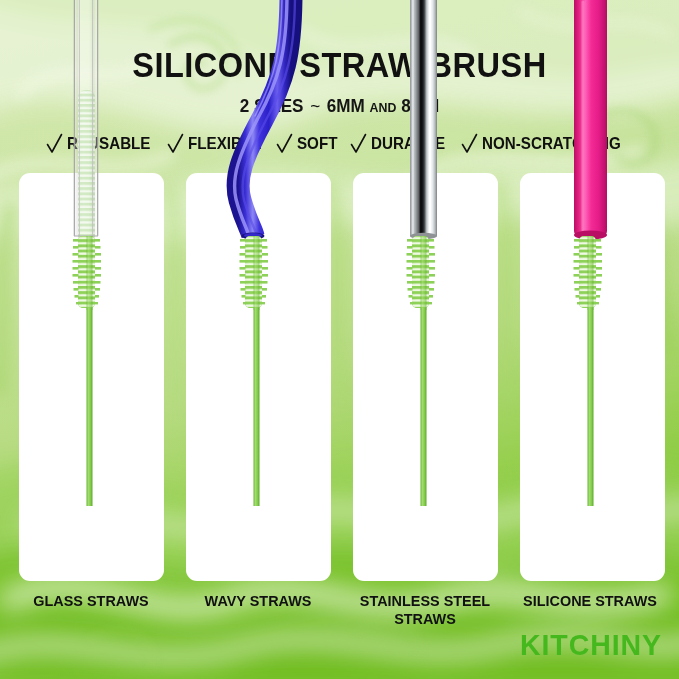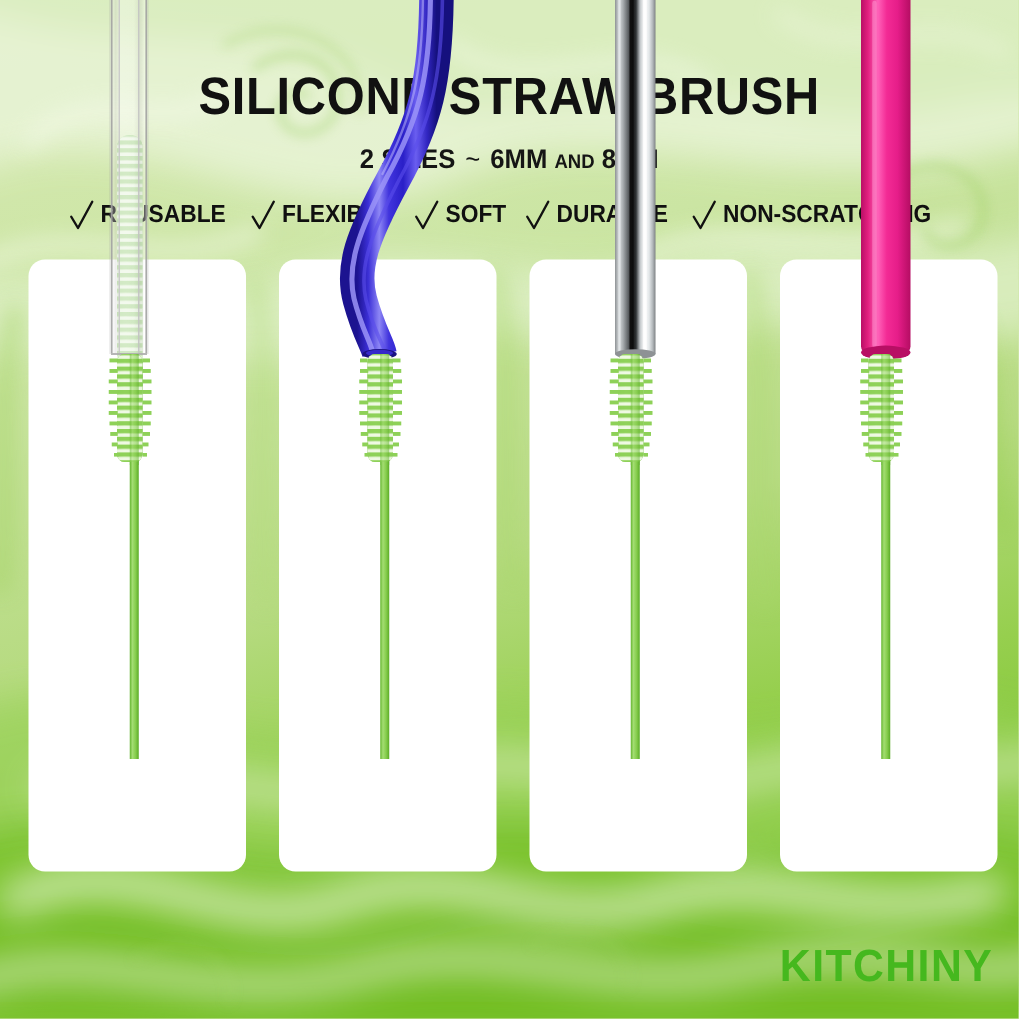--- a/index.html
+++ b/index.html
@@ -436,16 +436,22 @@
               <rect x="596" y="295" width="4" height="2.6"></rect>
             <rect x="577" y="302" width="3" height="2.4"></rect>
               <rect x="596" y="302" width="3" height="2.4"></rect>
           </g>
           <rect x="587.5" y="236" width="6" height="74" fill="url(#stemG)" opacity="0.55"></rect>
         </g>
       </g>
     </svg>
   </div>
 
+  <div class="labels">
+    <div class="label l0">GLASS STRAWS</div>
+    <div class="label l1">WAVY STRAWS</div>
+    <div class="label l2">STAINLESS STEEL STRAWS</div>
+    <div class="label l3">SILICONE STRAWS</div>
+  </div>
 
   <div class="brand">KITCHINY</div>
 
 </div>
 
 </body></html>

